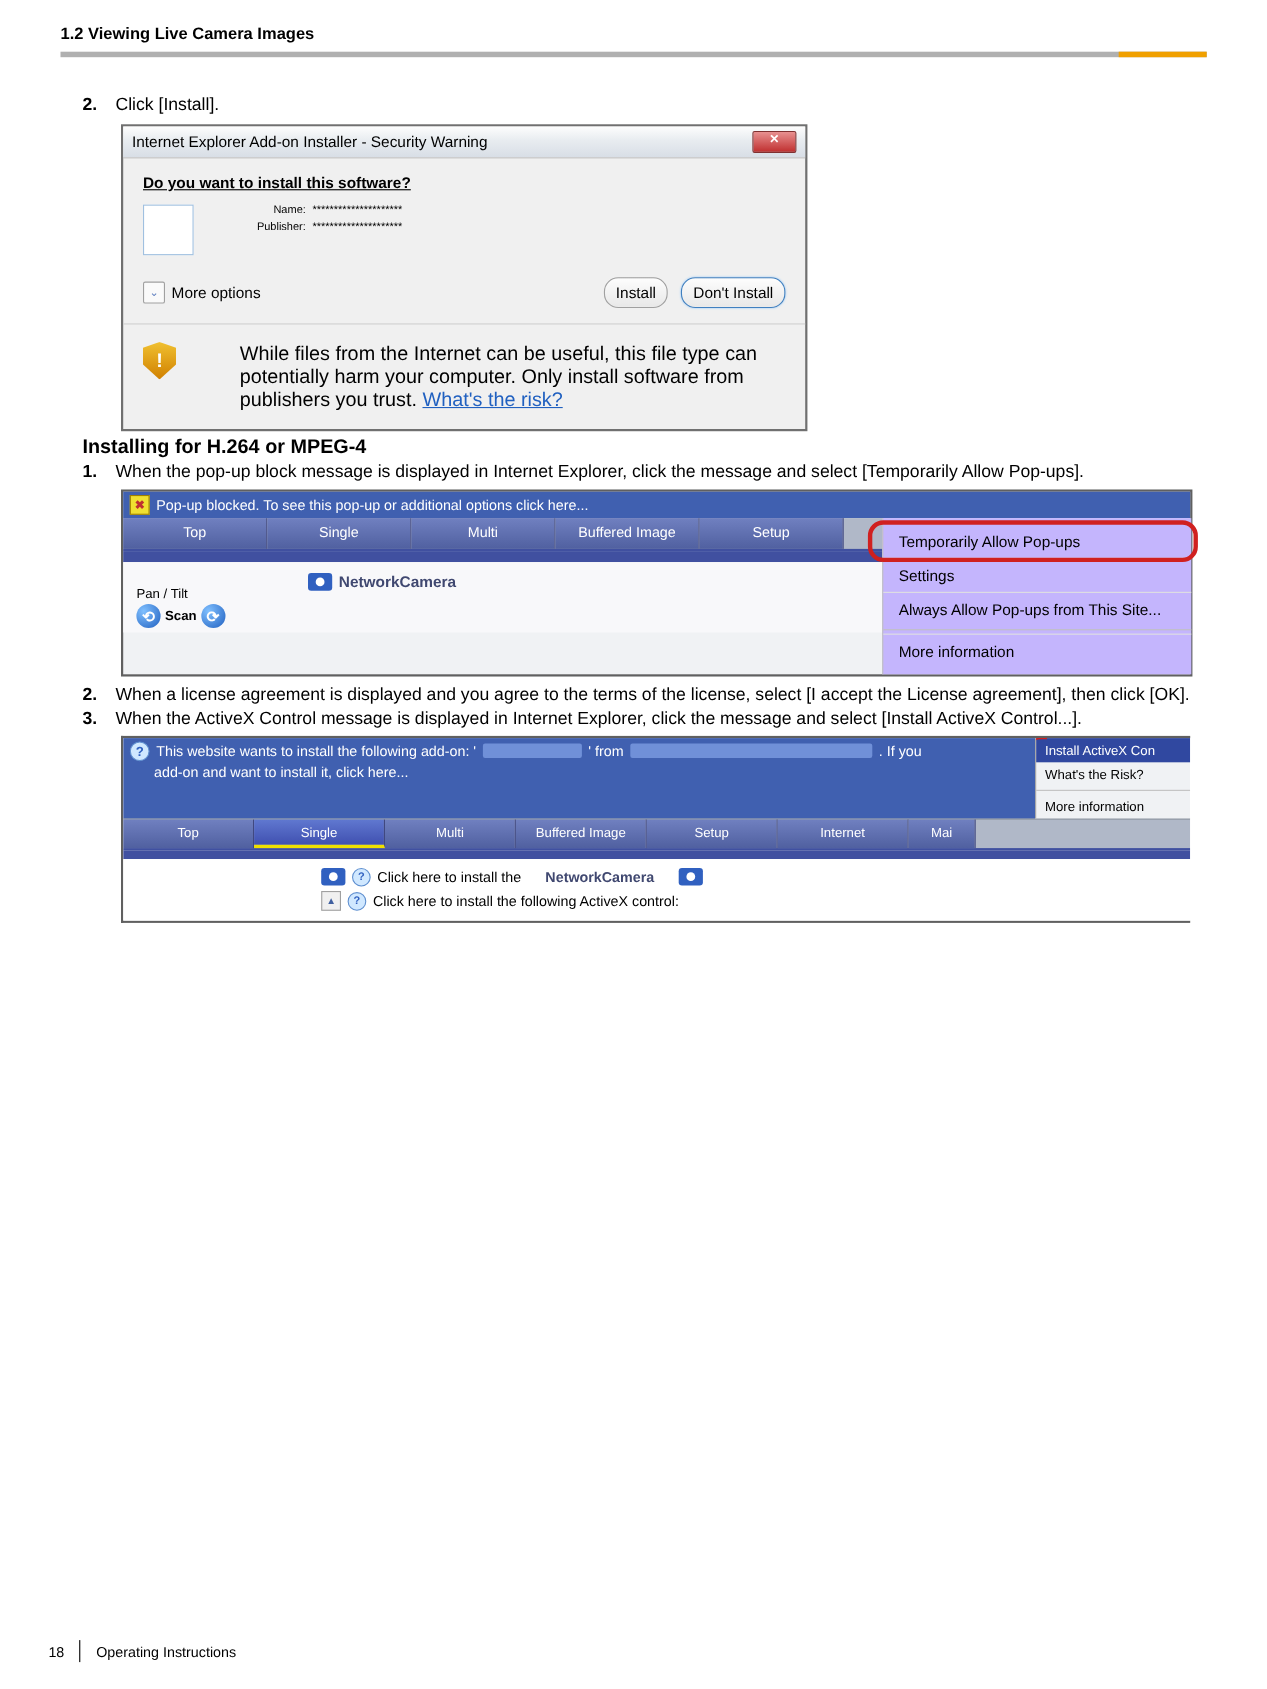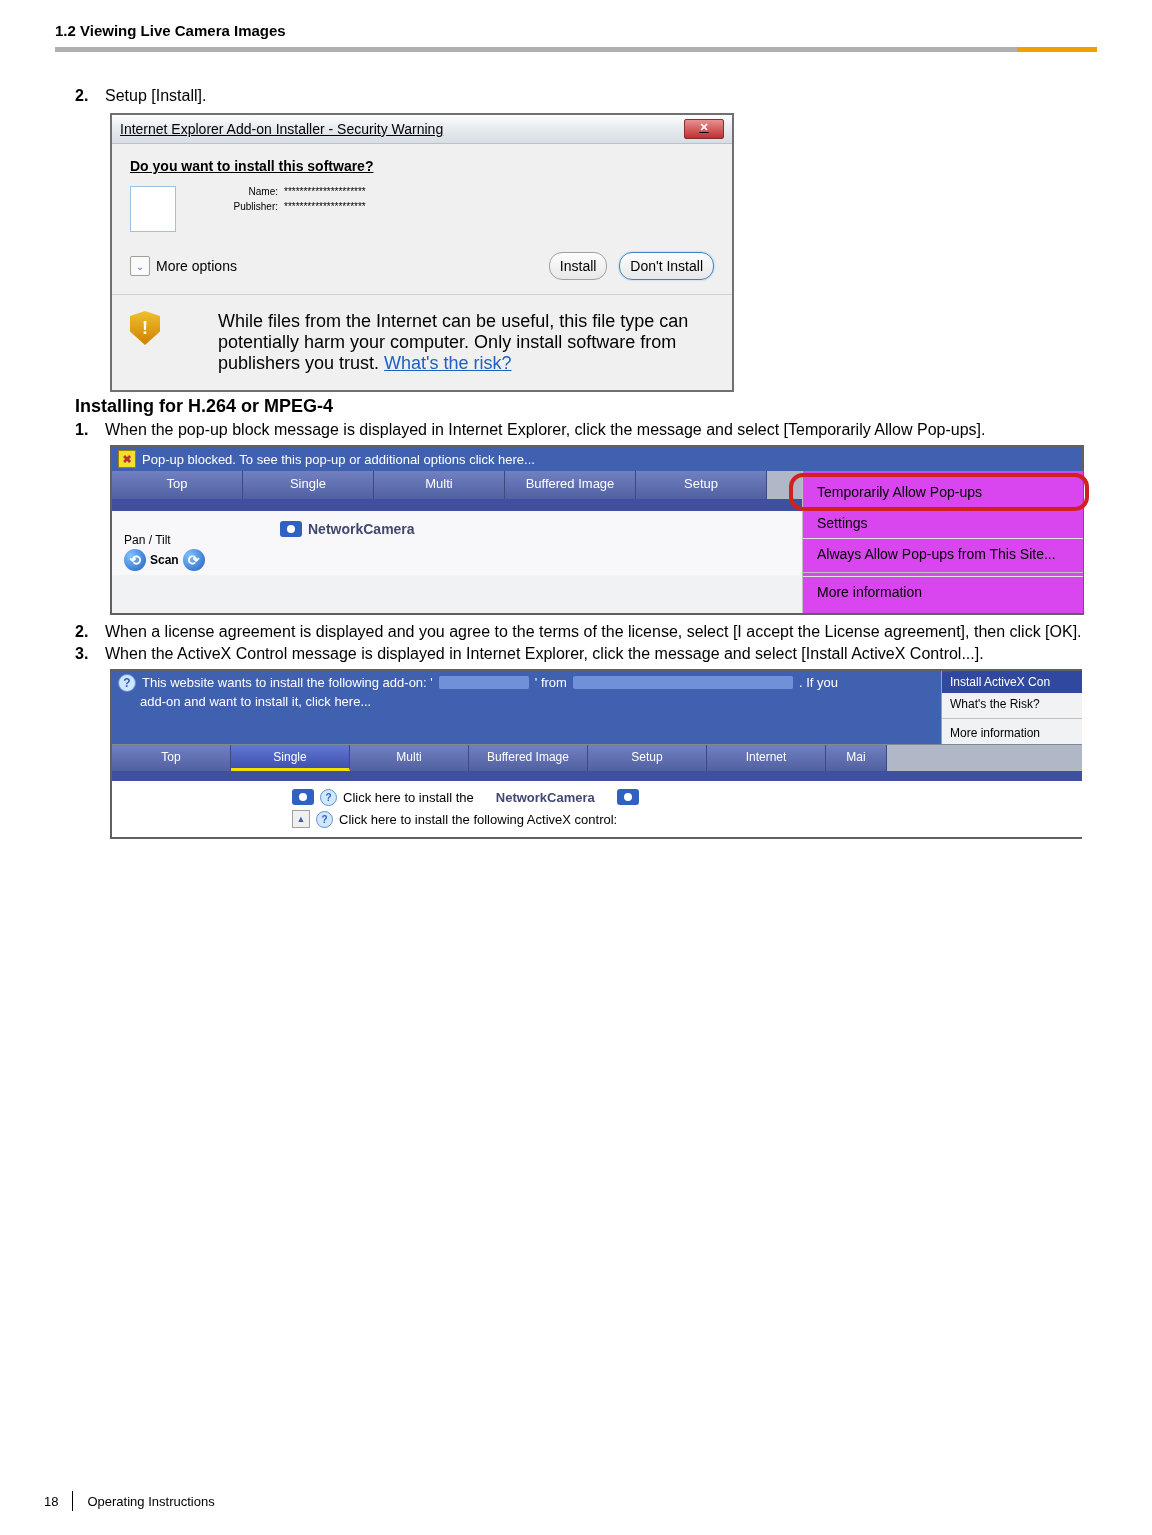--- a/index.html
+++ b/index.html
@@ -74,21 +74,20 @@
   }
   .d1-titlebar {
     background: linear-gradient(to bottom, #fdfdfd, #e8ecf0 45%, #d8dee6);
     border-bottom: 1px solid #c0c0c0;
     padding: 4px 8px;
     display: flex;
     justify-content: space-between;
     align-items: center;
     color: #000;
     font-size: 14px;
-    text-decoration: underline;
   }
   .d1-close {
     width: 38px;
     height: 18px;
     background: linear-gradient(to bottom, #e89090, #c03030);
     border: 1px solid #803030;
     border-radius: 2px;
     color: #fff;
     font-weight: bold;
     text-align: center;
@@ -315,21 +314,21 @@
     font-size: 14px;
     color: #404870;
   }
   .s2-status {
     font-weight: bold;
     font-size: 13px;
     padding: 4px 0 10px 0;
   }
   .s2-menu {
     flex: 0 0 280px;
-    background: #d946ef;
+    background: #c4b5fd;
     border-left: 1px solid #c0c0c0;
     padding: 6px 0;
   }
   .s2-mitem {
     padding: 7px 14px;
     font-size: 14px;
     color: #000;
     border-top: 1px solid #e0e0e0;
   }
   .s2-mitem:first-child {
@@ -519,21 +518,21 @@
   <div class="rule-container">
     <div class="rule-gray"></div>
     <div class="rule-yellow"></div>
   </div>
 
   <div class="content">
 
     <ol>
       <li>
         <div class="li-num">2.</div>
-        <div class="li-text">Setup [Install].</div>
+        <div class="li-text">Click [Install].</div>
       </li>
     </ol>
 
     <div class="dialog1">
       <div class="d1-titlebar">
         <span>Internet Explorer Add-on Installer - Security Warning</span>
         <div class="d1-close">✕</div>
       </div>
       <div class="d1-body">
         <div class="d1-q">Do you want to install this software?</div>

